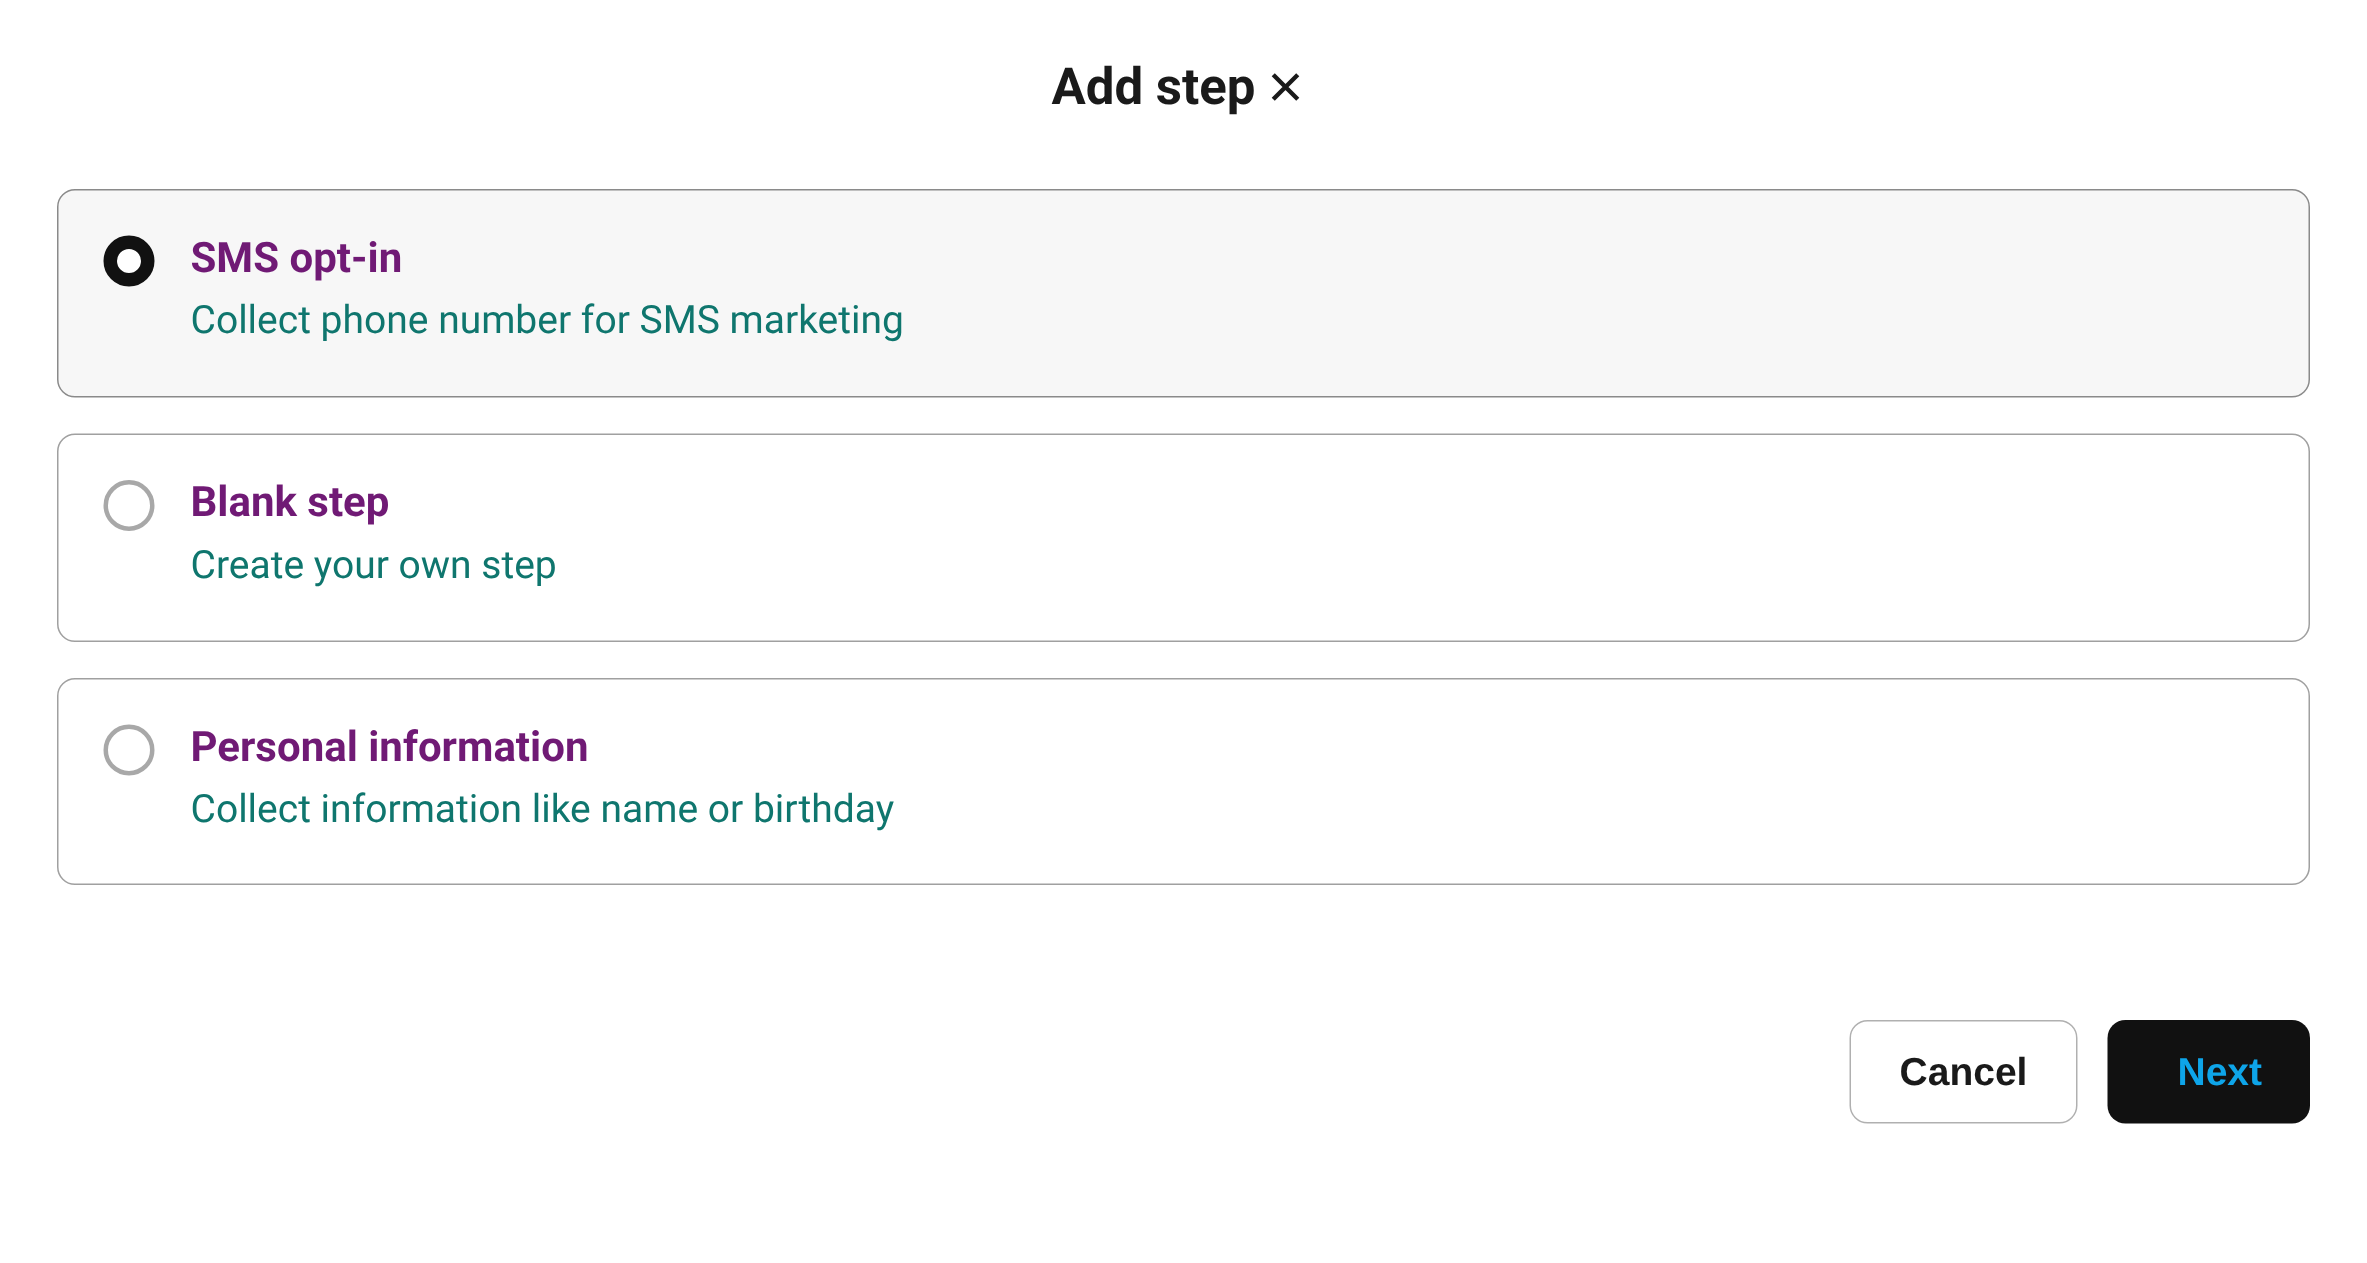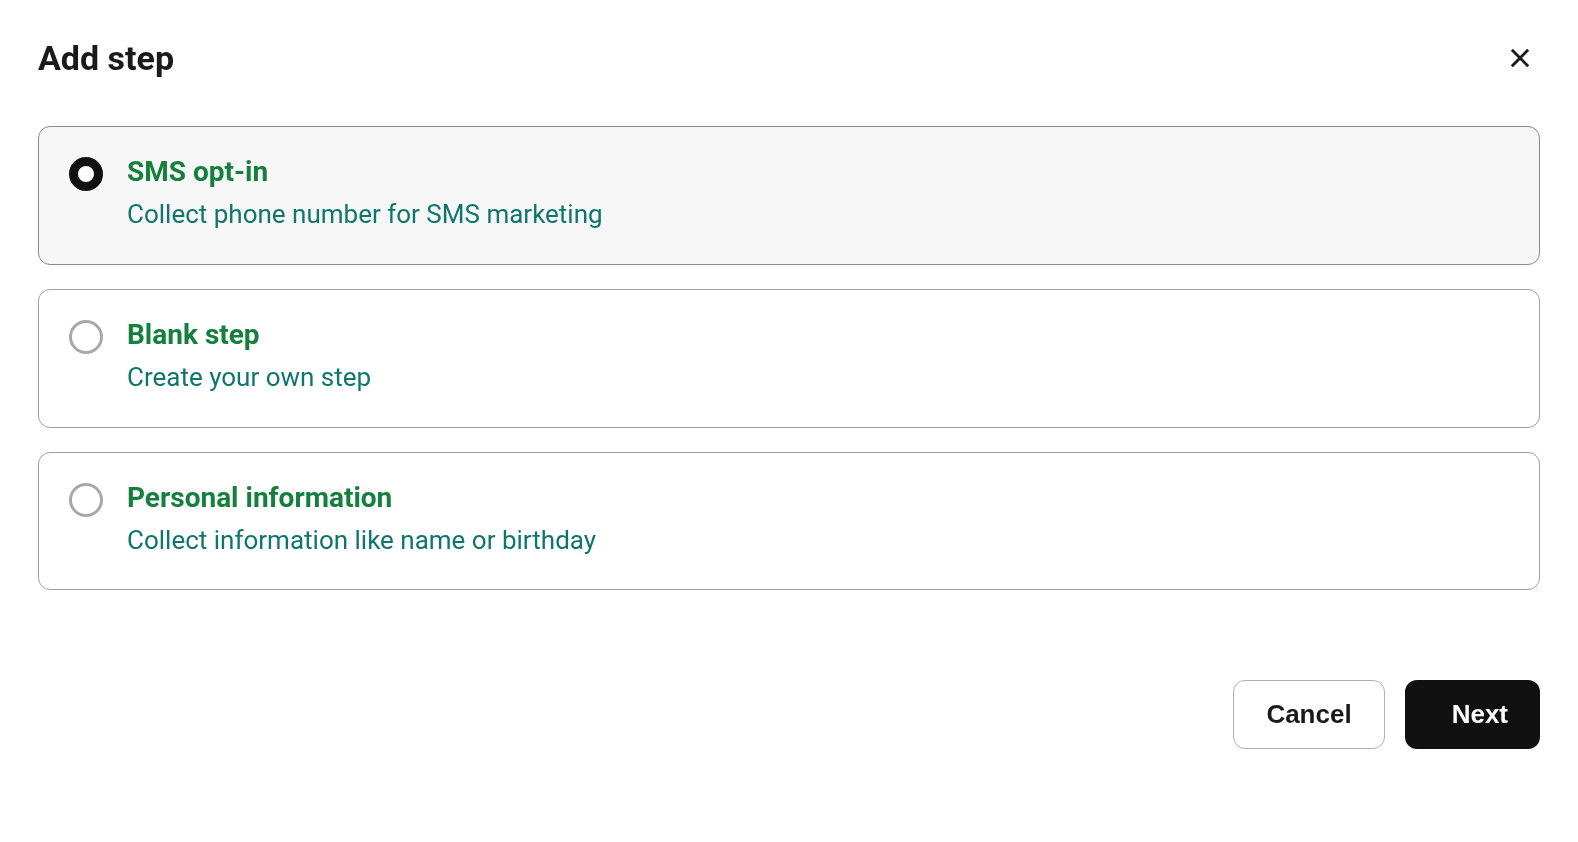--- a/index.html
+++ b/index.html
@@ -9,21 +9,21 @@
   }
   body {
     font-family: -apple-system, BlinkMacSystemFont, "Segoe UI", Roboto, Helvetica, Arial, sans-serif;
     background: #ffffff;
     color: #1a1a1a;
     padding: 38px;
     width: 1578px;
   }
   .dialog-header {
     display: flex;
-    justify-content: space-between;
+    justify-content: center;
     align-items: center;
     margin-bottom: 48px;
   }
   .dialog-title {
     font-size: 34px;
     font-weight: 700;
     color: #1a1a1a;
   }
   .close-btn {
     background: transparent;
@@ -76,21 +76,21 @@
     background: #ffffff;
   }
   .option-text {
     display: flex;
     flex-direction: column;
     gap: 10px;
   }
   .option-title {
     font-size: 28px;
     font-weight: 700;
-    color: #15803d;
+    color: #701a75;
   }
   .option-desc {
     font-size: 26px;
     font-weight: 400;
     color: #0f766e;
     line-height: 1.3;
   }
   .dialog-footer {
     display: flex;
     justify-content: flex-end;
@@ -105,21 +105,21 @@
     cursor: pointer;
     border: none;
   }
   .btn-secondary {
     background: #ffffff;
     color: #1a1a1a;
     border: 1px solid #b0b0b0;
   }
   .btn-primary {
     background: #111111;
-    color: #ffffff;
+    color: #0ea5e9;
     padding-left: 47px;
   }
 </style>
 </head>
 <body>
 
 <div class="dialog-header">
   <h1 class="dialog-title">Add step</h1>
   <button class="close-btn">
     <svg viewBox="0 0 24 24" fill="none">

